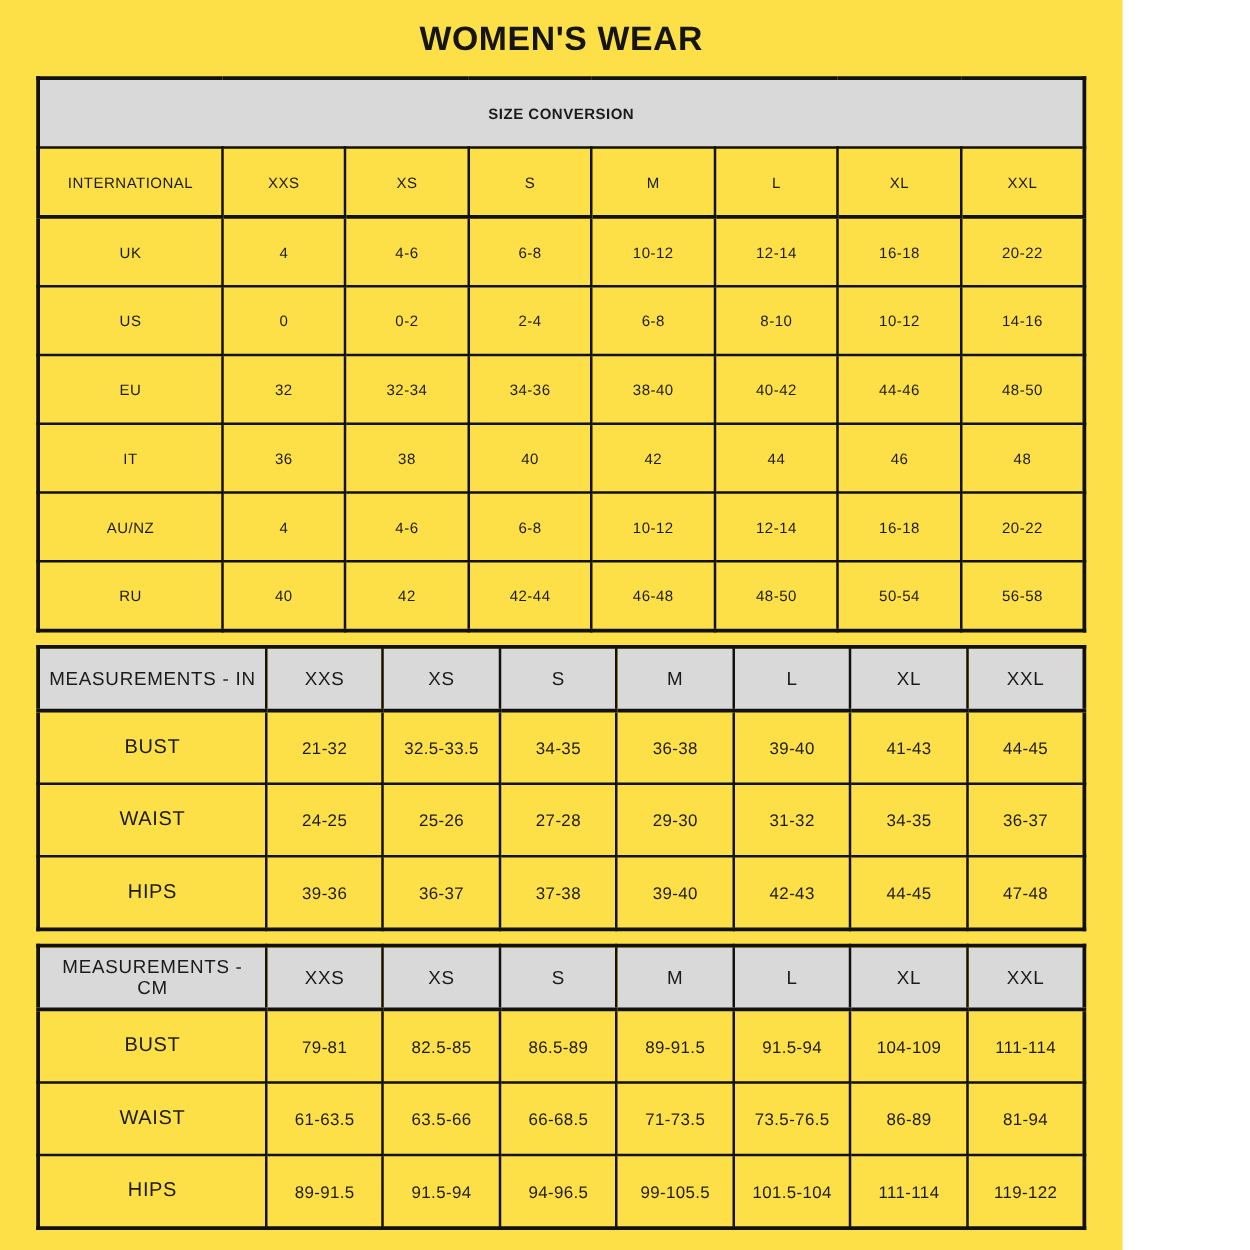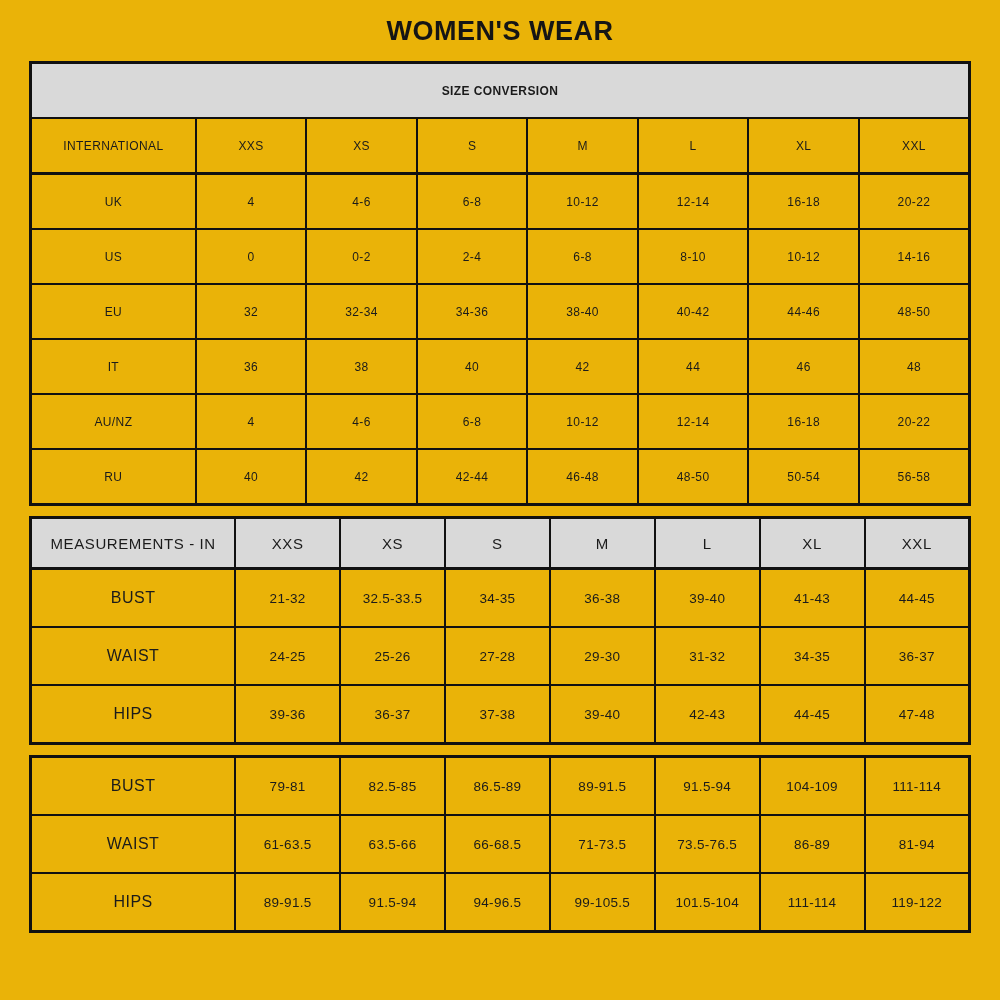--- a/index.html
+++ b/index.html
@@ -7,24 +7,24 @@
     padding: 0;
     background: #ffffff;
     width: 1000px;
     height: 1000px;
     font-family: "Liberation Sans", "DejaVu Sans", sans-serif;
     color: #1b1b1b;
     -webkit-font-smoothing: antialiased;
   }
   .sheet {
     box-sizing: border-box;
-    width: 1000px;
+    width: 898px;
     height: 1000px;
     padding: 10px 29px 0 29px;
-    background: #eab308;
+    background: #fde047;
   }
   h1.page-title {
     margin: 6px 0 14px 0;
     text-align: center;
     font-size: 27px;
     font-weight: bold;
     letter-spacing: 0.5px;
     color: #151515;
   }
   table.t {
@@ -203,20 +203,30 @@
         </tr>
       </tbody>
   </table>
 
   <table class="t tm">
     <colgroup>
         <col class="c-label">
         <col span="7">
       </colgroup>
     <tbody>
+        <tr class="hdr">
+          <td class="rowlabel">MEASUREMENTS - CM</td>
+          <td>XXS</td>
+          <td>XS</td>
+          <td>S</td>
+          <td>M</td>
+          <td>L</td>
+          <td>XL</td>
+          <td>XXL</td>
+        </tr>
         <tr>
           <td class="rowlabel">BUST</td>
           <td>79-81</td>
           <td>82.5-85</td>
           <td>86.5-89</td>
           <td>89-91.5</td>
           <td>91.5-94</td>
           <td>104-109</td>
           <td>111-114</td>
         </tr>

